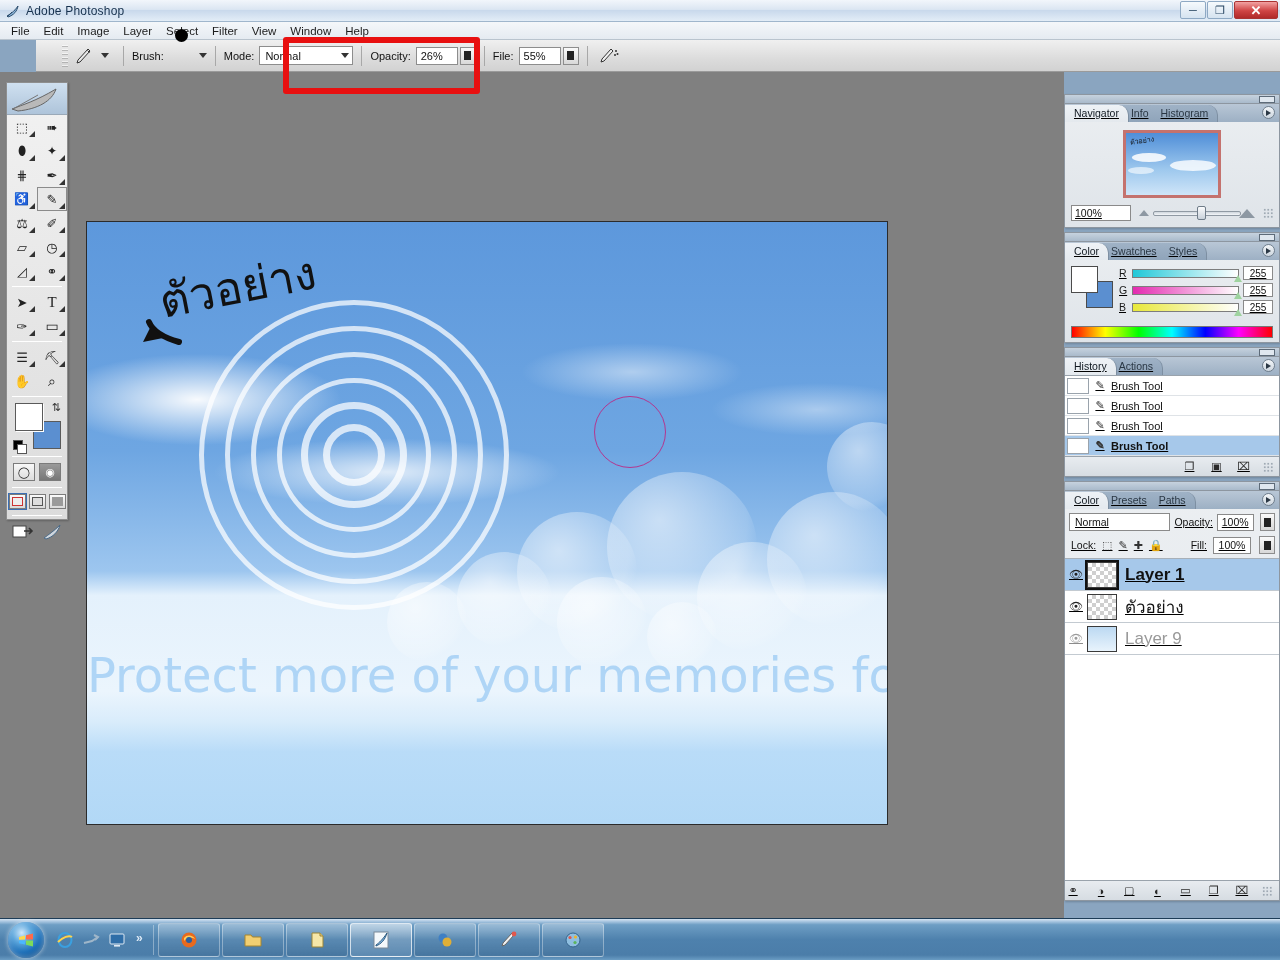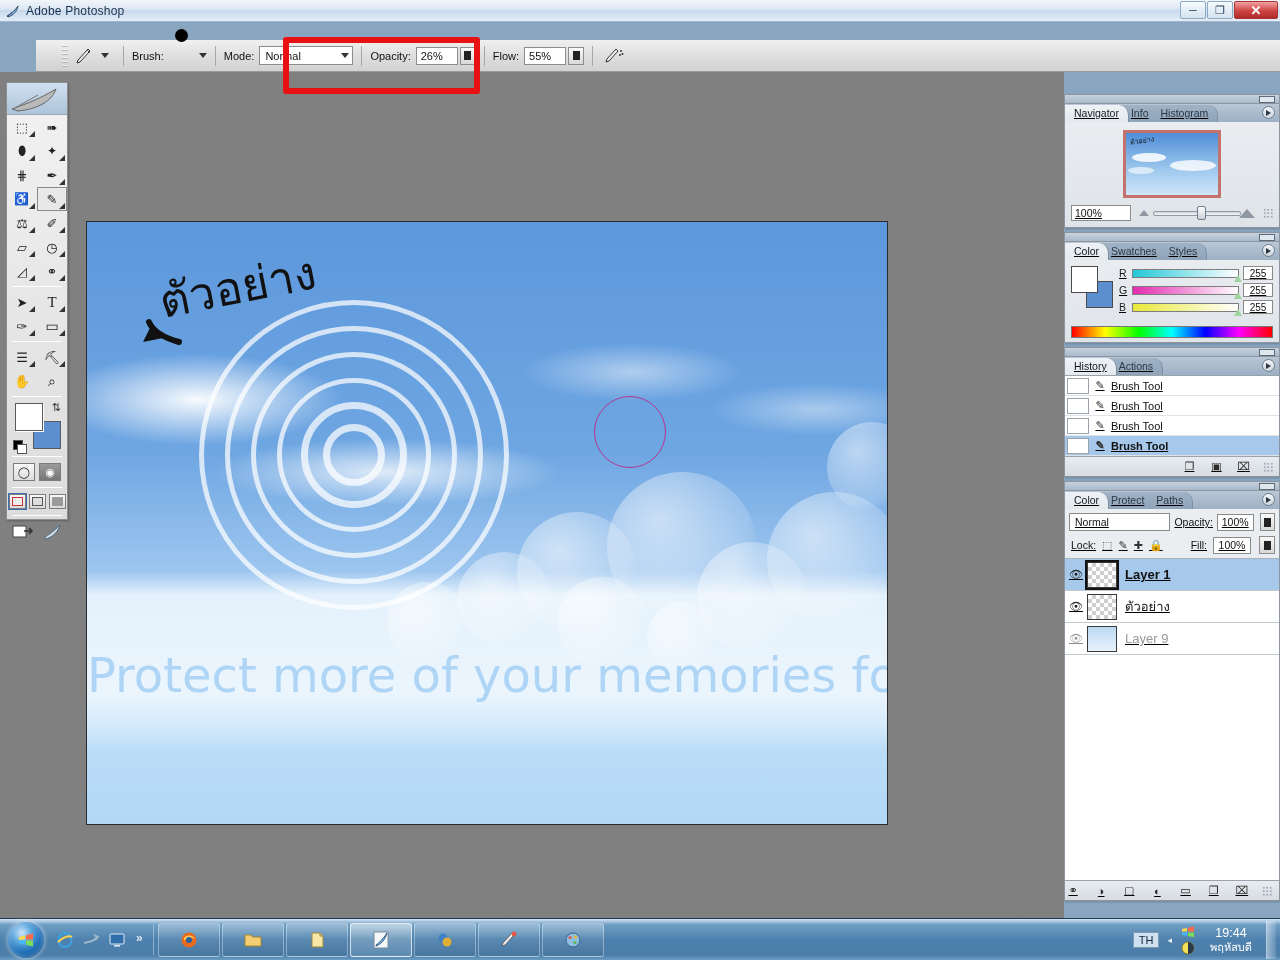--- a/index.html
+++ b/index.html
@@ -242,21 +242,21 @@
   .layer-row { height:32px; display:flex; align-items:center; border-bottom:1px solid #c3cad1; background:#fff; }
   .layer-row.sel { background:#a6c8ea; }
   .eye { width:22px; text-align:center; font-size:11px; color:#222; }
   .lthumb { width:30px;height:26px;border:1px solid #3a3a3a; margin-right:8px; flex:0 0 auto;
     background-image:
       linear-gradient(45deg,#cfcfcf 25%,transparent 25%,transparent 75%,#cfcfcf 75%),
       linear-gradient(45deg,#cfcfcf 25%,transparent 25%,transparent 75%,#cfcfcf 75%);
     background-size:8px 8px; background-position:0 0,4px 4px; background-color:#fff; }
   .lthumb.sel-out { outline:2px solid #111; outline-offset:0px; }
   .lthumb.solid { background-image:none; background:linear-gradient(to bottom,#bcd9f2,#e8f3fc); }
-  .lname { font-size:13px; color:#111; }
+  .lname { font-size:17px; color:#111; }
   .lname.b { font-weight:bold; }
   .lname.dim { color:#999; }
 
   
   .taskbar {
     position:absolute; left:0; bottom:0; width:1280px; height:42px;
     background: linear-gradient(to bottom, #d5e4f2 0%, #a9c6e0 6%, #6e9ec4 14%, #4e81ad 50%, #4b7da9 88%, #6a9cc3 100%);
     border-top:1px solid #1d3c57; display:flex; align-items:center;
   }
   .start-orb {
@@ -311,20 +311,31 @@
       </div>
       <div class="wbtn">
         <span class="glyph">❐</span>
       </div>
       <div class="wbtn close">
         <span class="glyph">✕</span>
       </div>
     </div>
   </div>
 
+  <div class="menubar">
+    <div class="menu-item">File</div>
+    <div class="menu-item">Edit</div>
+    <div class="menu-item">Image</div>
+    <div class="menu-item">Layer</div>
+    <div class="menu-item">Select</div>
+    <div class="menu-item">Filter</div>
+    <div class="menu-item">View</div>
+    <div class="menu-item">Window</div>
+    <div class="menu-item">Help</div>
+  </div>
 
   <div class="optionsbar">
     <div class="opt-grip"></div>
 
     <div class="tool-chip">
       <span>
         <svg width="20" height="20" viewBox="0 0 20 20">
           <path d="M3 17 L6 16 L16 5 L14 3 L4 14 Z" fill="#e9e9e9" stroke="#333" stroke-width="1"></path>
           <path d="M13.5 4.5 L15.5 6.5" stroke="#333" stroke-width="1"></path>
         </svg>
@@ -354,21 +365,21 @@
     <span class="opt-label">Opacity:</span>
     <div class="opt-field num">
       <span>26%</span>
     </div>
     <div class="spinbtn">
         <i></i>
       </div>
 
     <div class="opt-sep"></div>
 
-    <span class="opt-label">Flow:</span>
+    <span class="opt-label">File:</span>
     <div class="opt-field num">
       <span>55%</span>
     </div>
     <div class="spinbtn">
         <i></i>
       </div>
 
     <div class="opt-sep"></div>
 
     <span style="margin-left:2px;">
@@ -695,21 +706,21 @@
         <span class="grip-dots"></span>
       </div>
     </div>
 
     <div class="pal" style="height:420px; display:flex; flex-direction:column;">
       <div class="pal-grip">
           <span class="mini"></span>
         </div>
       <div class="tabrow">
         <div class="ptab active">Color</div>
-        <div class="ptab">Protect</div>
+        <div class="ptab">Presets</div>
         <div class="ptab">Paths</div>
         <div class="pmenu">
             <i></i>
           </div>
       </div>
 
       <div class="lay-top">
         <div class="lay-combo">
           <span>Normal</span>
           <span class="arr"></span>
@@ -841,36 +852,15 @@
       <div class="taskbtn">
         <svg width="20" height="20" viewBox="0 0 20 20">
           <circle cx="10" cy="10" r="7" fill="#8fbfe0" stroke="#35648c"></circle>
           <circle cx="7" cy="7.5" r="1.6" fill="#e2574c"></circle>
           <circle cx="12.5" cy="7" r="1.6" fill="#f0b429"></circle>
           <circle cx="12" cy="12.5" r="1.6" fill="#5ab65a"></circle>
         </svg>
       </div>
     </div>
 
-    <div class="tray">
-      <span class="tray-lang">TH</span>
-      <span class="tray-arrow">◂</span>
-      <span style="display:flex;flex-direction:column;gap:1px;">
-        <svg width="16" height="16" viewBox="0 0 16 16">
-          <path d="M2 5 L7 4 L7 7.5 L2 7.6 Z" fill="#ffd94a"></path>
-          <path d="M8 3.8 L14 2.6 L14 7.4 L8 7.5 Z" fill="#ff6a4a"></path>
-          <path d="M2 8.4 L7 8.5 L7 11.8 L2 10.8 Z" fill="#4ab8ff"></path>
-          <path d="M8 8.5 L14 8.5 L14 13.2 L8 11.9 Z" fill="#7ddb5a"></path>
-        </svg>
-        <svg width="16" height="14" viewBox="0 0 16 14">
-          <circle cx="8" cy="7" r="6" fill="#f2e15c" stroke="#8a7f20"></circle>
-          <path d="M8 1 A6 6 0 0 1 8 13 Z" fill="#2b3a4a"></path>
-        </svg>
-      </span>
-      <span class="clock">
-        <span class="t">19:44</span>
-        <span class="d">พฤหัสบดี</span>
-      </span>
-      <span class="showdesk"></span>
-    </div>
   </div>
 
 </div>
 
 </body></html>

